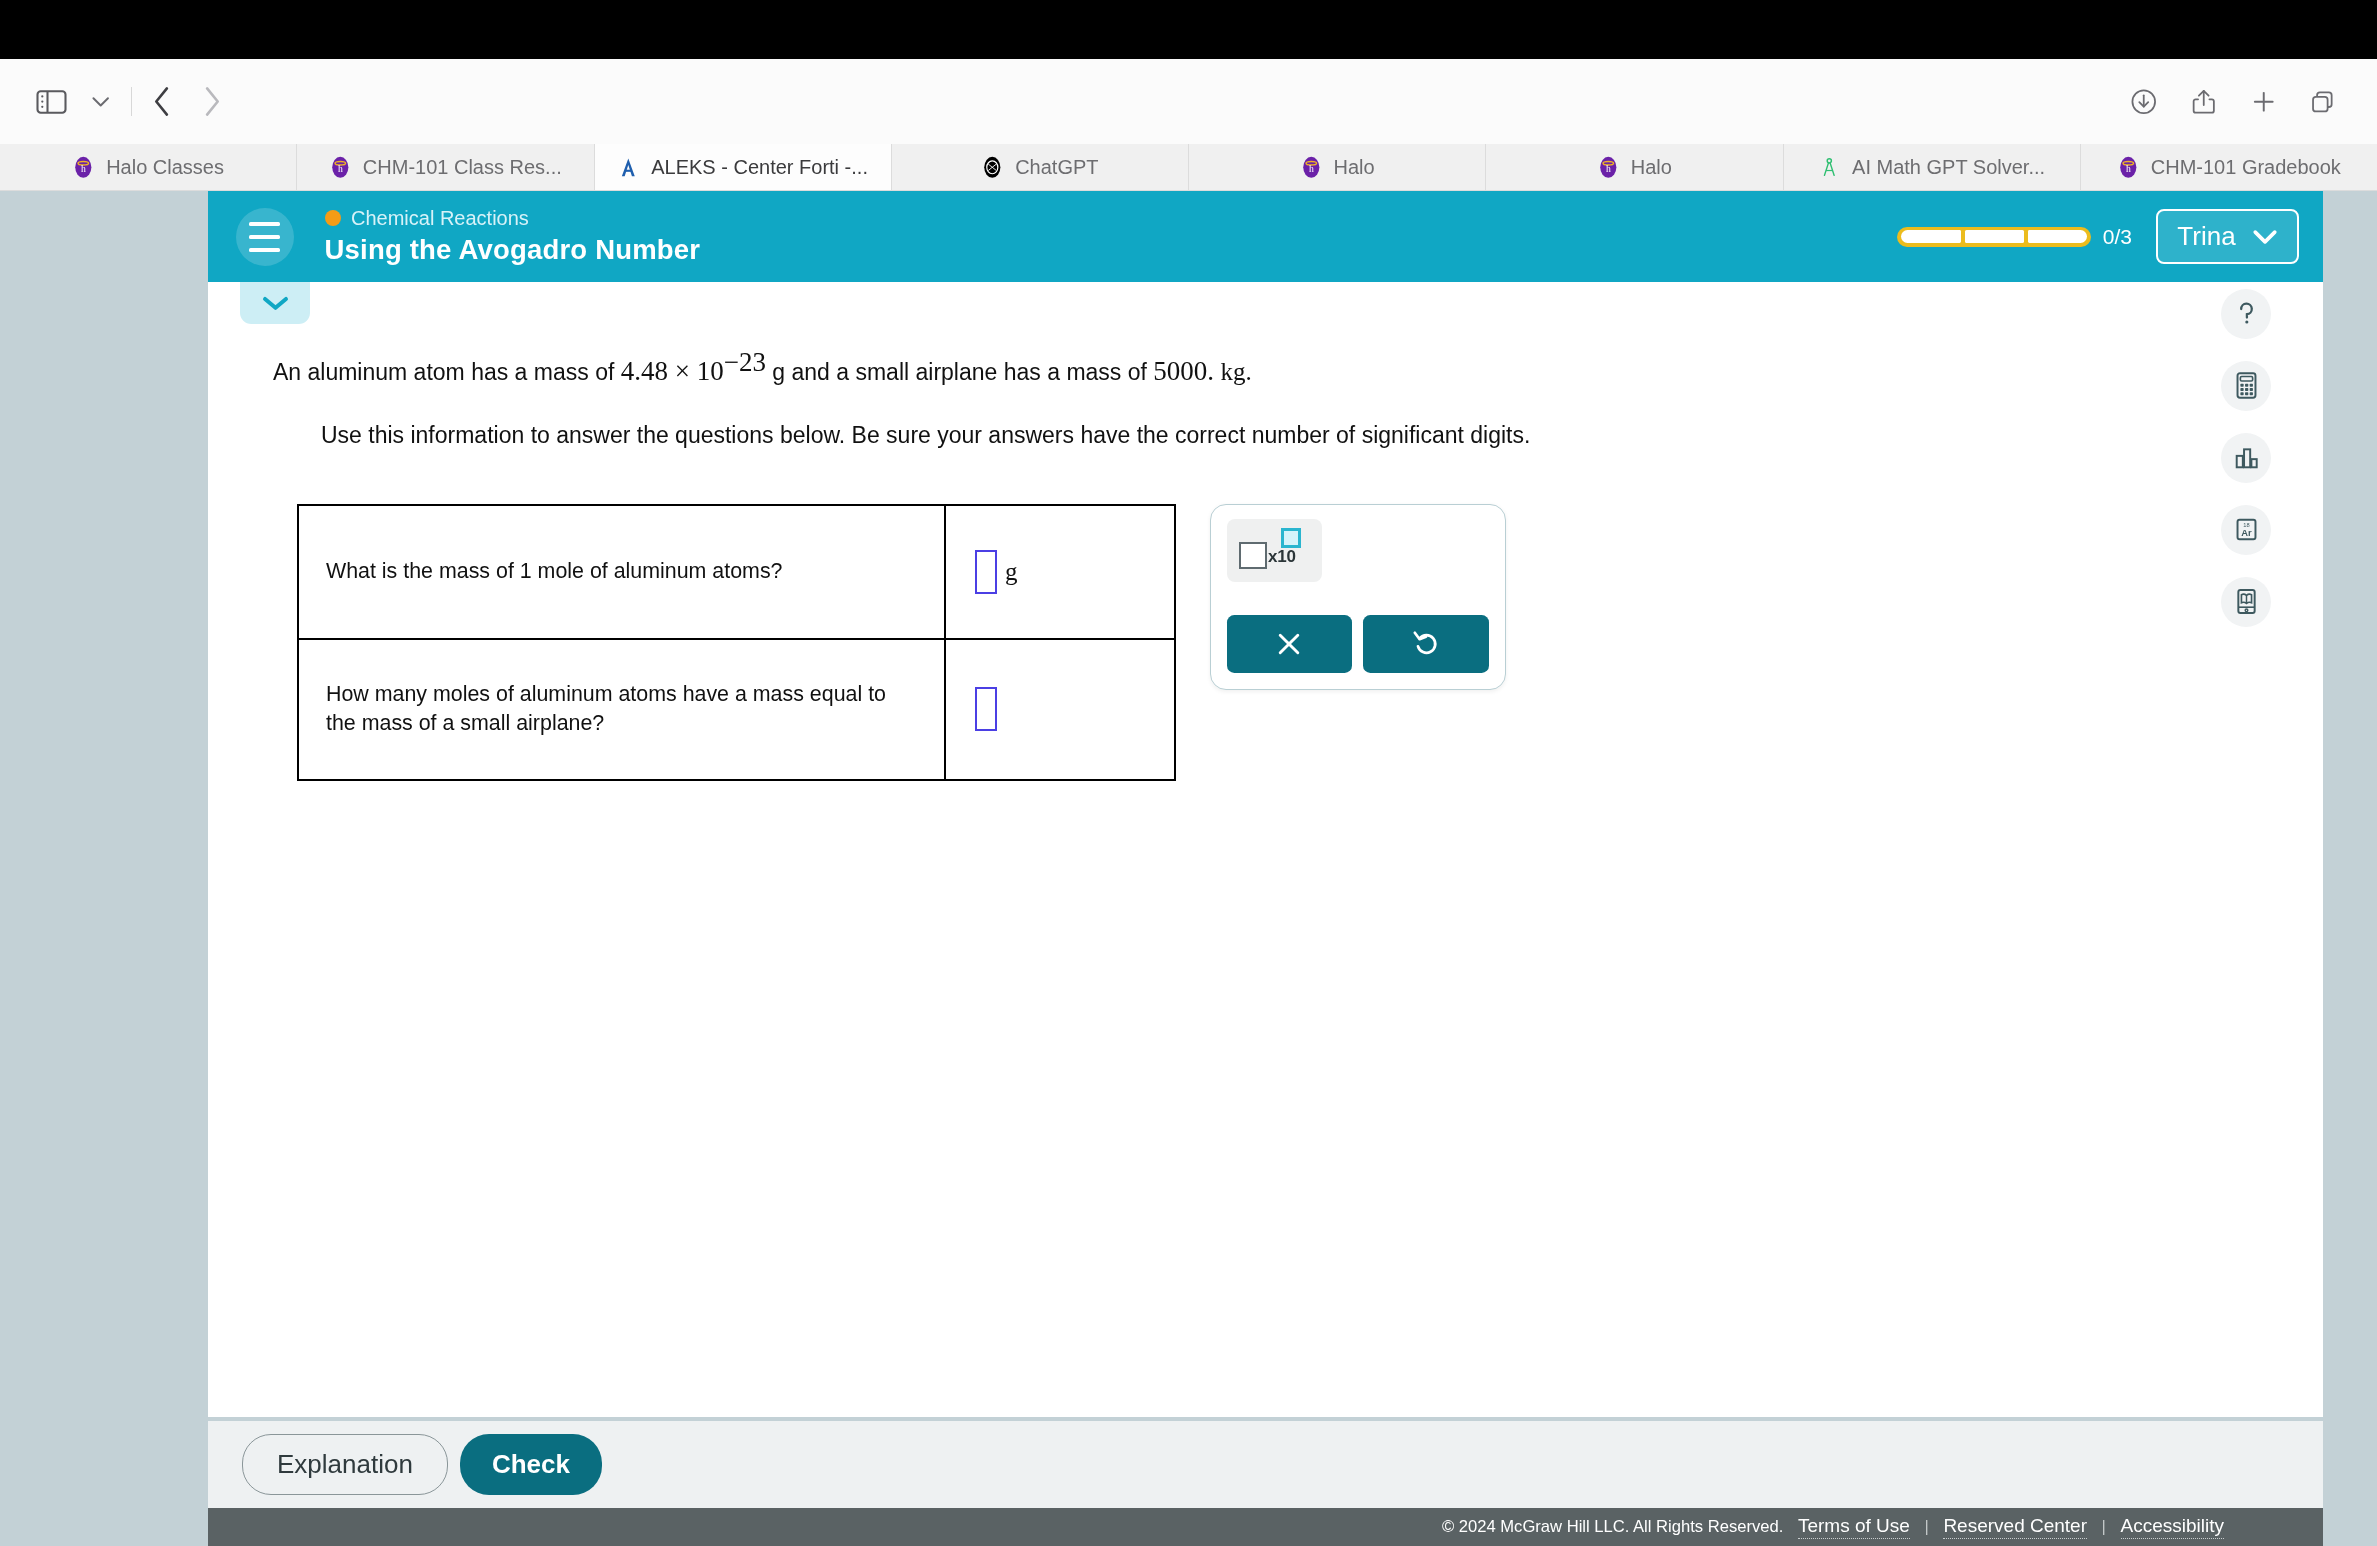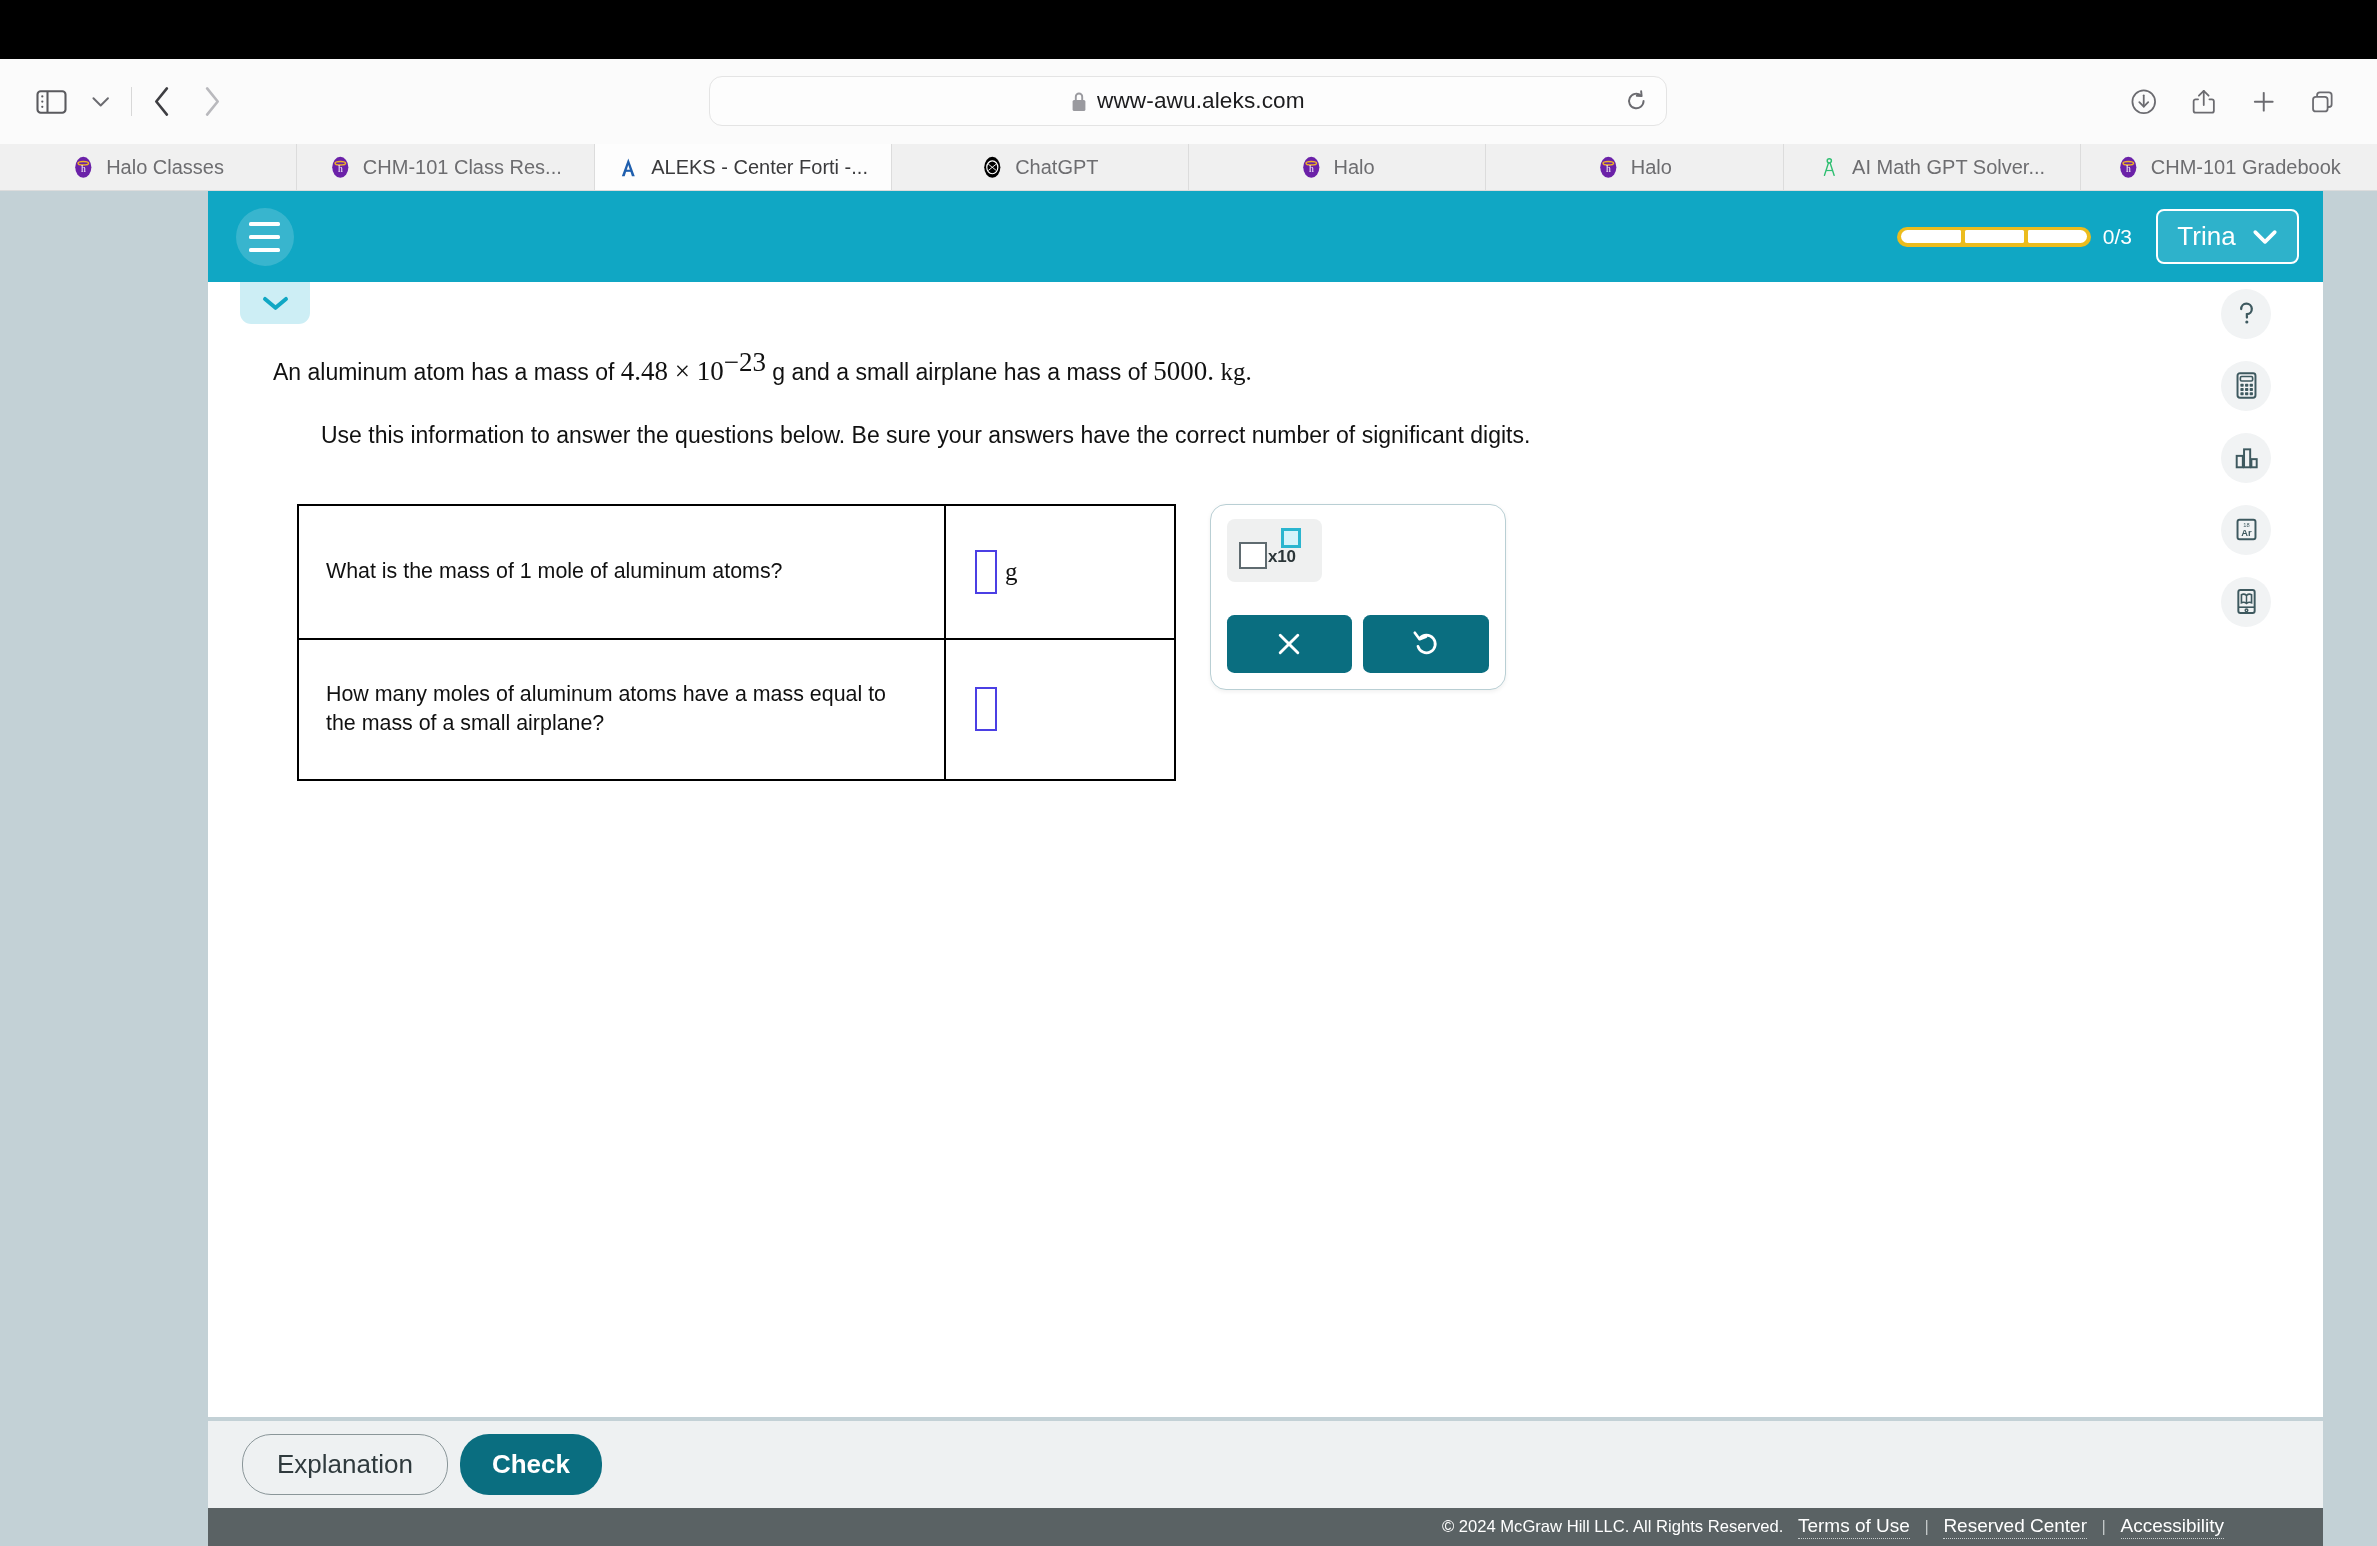--- a/index.html
+++ b/index.html
@@ -303,35 +303,20 @@
           <polyline points="17,3 4,19 17,35" fill="none" stroke="#3e3e42" stroke-width="3.2" stroke-linecap="round" stroke-linejoin="round"></polyline>
         </svg>
     </div>
     <div class="icon-btn nav-arrow">
       <svg viewBox="0 0 22 38">
           <polyline points="5,3 18,19 5,35" fill="none" stroke="#b9b9bd" stroke-width="3.2" stroke-linecap="round" stroke-linejoin="round"></polyline>
         </svg>
     </div>
   </div>
 
-  <div class="url-bar">
-    <span class="lock-ico">
-      <svg viewBox="0 0 20 26">
-          <rect x="2" y="11" width="16" height="14" rx="2" fill="#9a9a9f"></rect>
-          <path d="M6 11 V7 a4 4 0 0 1 8 0 V11" fill="none" stroke="#9a9a9f" stroke-width="2.4"></path>
-        </svg>
-    </span>
-    <span class="url-text">www-awu.aleks.com</span>
-    <span class="reload-ico">
-      <svg viewBox="0 0 28 28">
-          <path d="M23 14a9 9 0 1 1-3.2-6.9" fill="none" stroke="#6b6b70" stroke-width="2.4" stroke-linecap="round"></path>
-          <polyline points="20,2 20.6,8 14.6,7.6" fill="none" stroke="#6b6b70" stroke-width="2.4" stroke-linecap="round" stroke-linejoin="round"></polyline>
-        </svg>
-    </span>
-  </div>
 
   <div class="tb-right">
     <div class="icon-btn">
       <svg viewBox="0 0 34 34">
           <circle cx="17" cy="17" r="14" fill="none" stroke="#6b6b70" stroke-width="2.2"></circle>
           <line x1="17" y1="9" x2="17" y2="23" stroke="#6b6b70" stroke-width="2.2" stroke-linecap="round"></line>
           <polyline points="11.5,17.5 17,23 22.5,17.5" fill="none" stroke="#6b6b70" stroke-width="2.2" stroke-linecap="round" stroke-linejoin="round"></polyline>
         </svg>
     </div>
     <div class="icon-btn">
@@ -424,20 +409,27 @@
 </div>
 
 <div class="viewport">
   <div class="page">
 
     <div class="aleks-header">
       <div class="hamburger">
         <span></span>
           <span></span>
           <span></span>
+      </div>
+      <div class="hdr-titles">
+        <div class="hdr-crumb">
+          <span class="dot-orange"></span>
+          <span class="crumb-text">Chemical Reactions</span>
+        </div>
+        <div class="hdr-title">Using the Avogadro Number</div>
       </div>
       <div class="hdr-right">
         <div class="progress-wrap">
           <div class="progress-bar">
               <i></i>
               <i></i>
               <i></i>
             </div>
           <span class="progress-text">0/3</span>
         </div>

